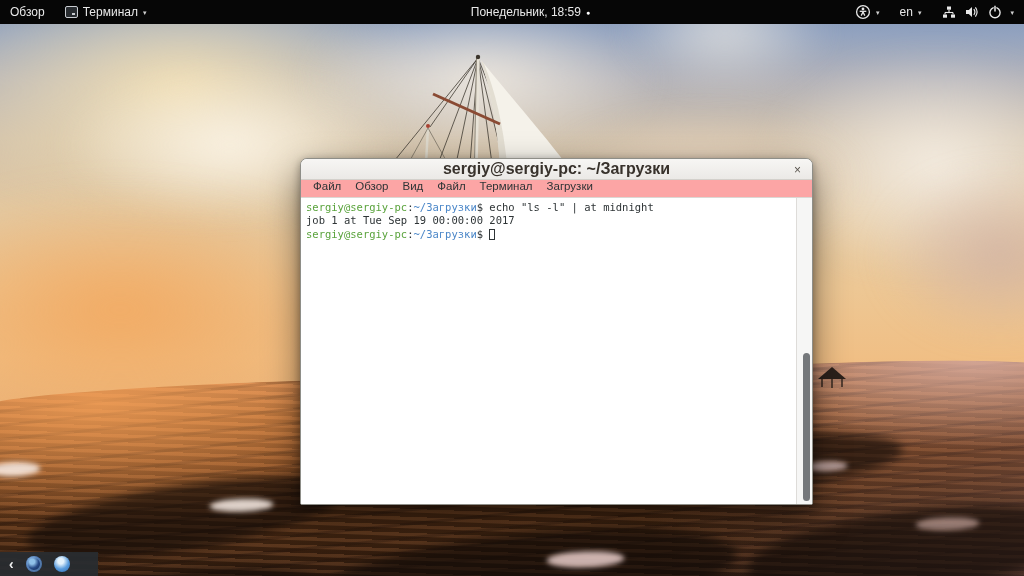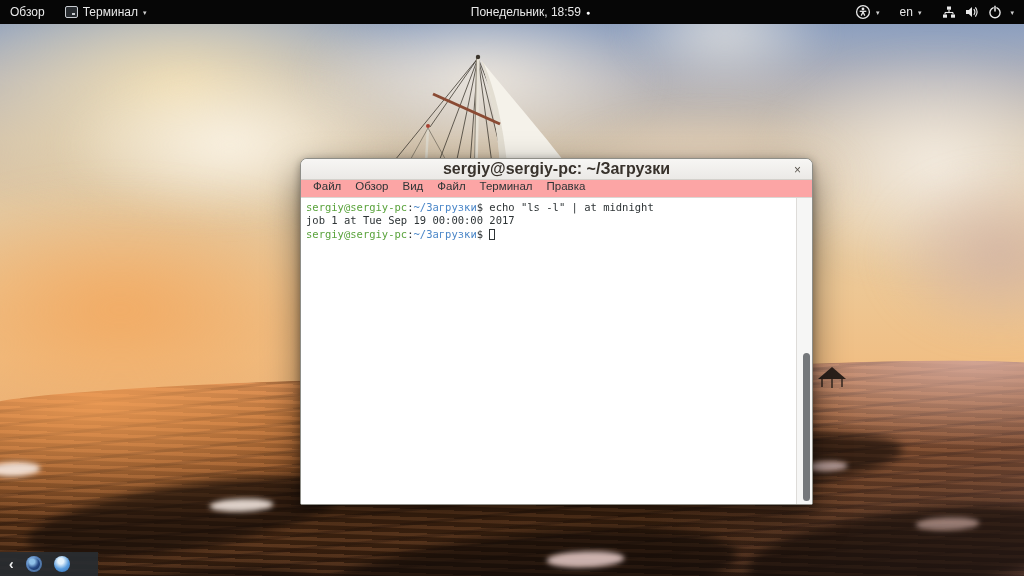--- a/index.html
+++ b/index.html
@@ -214,21 +214,21 @@
     <div class="titlebar">
       <span class="title">sergiy@sergiy-pc: ~/Загрузки</span>
       <span class="close-btn">×</span>
     </div>
     <div class="menubar">
       <span class="menu-item">Файл</span>
       <span class="menu-item">Обзор</span>
       <span class="menu-item">Вид</span>
       <span class="menu-item">Файл</span>
       <span class="menu-item">Терминал</span>
-      <span class="menu-item">Правка</span>
+      <span class="menu-item">Загрузки</span>
     </div>
     <div class="term-area">
       <div class="term-text">
         <div class="term-line"><span style="color: rgb(90, 163, 60);">sergiy@sergiy-pc</span><span>:</span><span style="color: rgb(74, 134, 200);">~/Загрузки</span><span>$</span><span> echo "ls -l" | at midnight</span></div>
         <div class="term-line">job 1 at Tue Sep 19 00:00:00 2017</div>
         <div class="term-line"><span style="color: rgb(90, 163, 60);">sergiy@sergiy-pc</span><span>:</span><span style="color: rgb(74, 134, 200);">~/Загрузки</span><span>$</span><span class="cursor"></span></div>
       </div>
       <div class="scrollbar">
         <div class="scroll-thumb"></div>
       </div>

